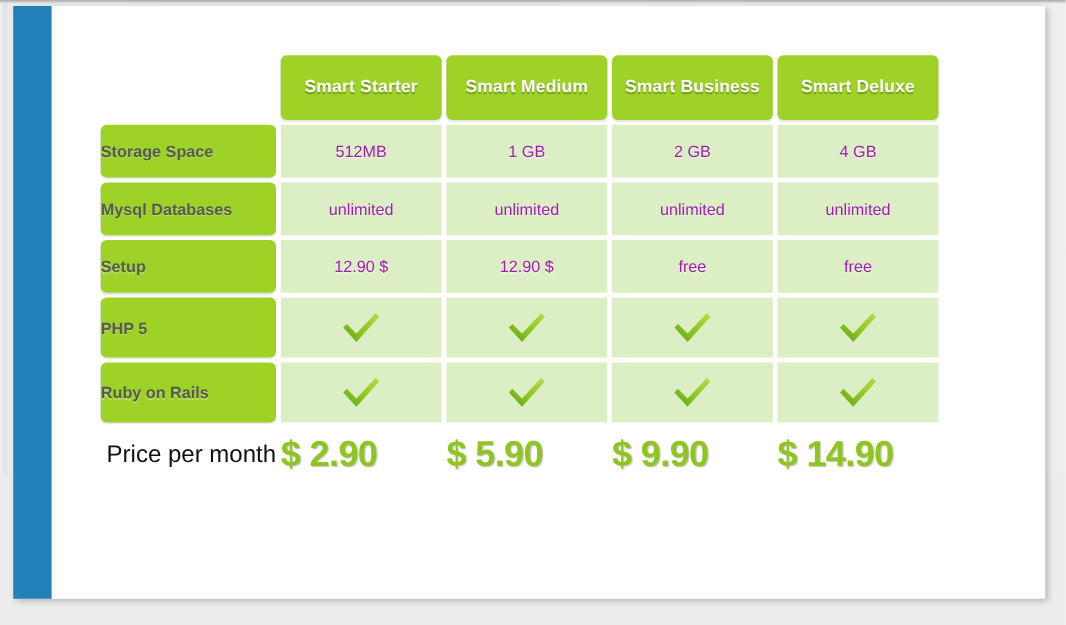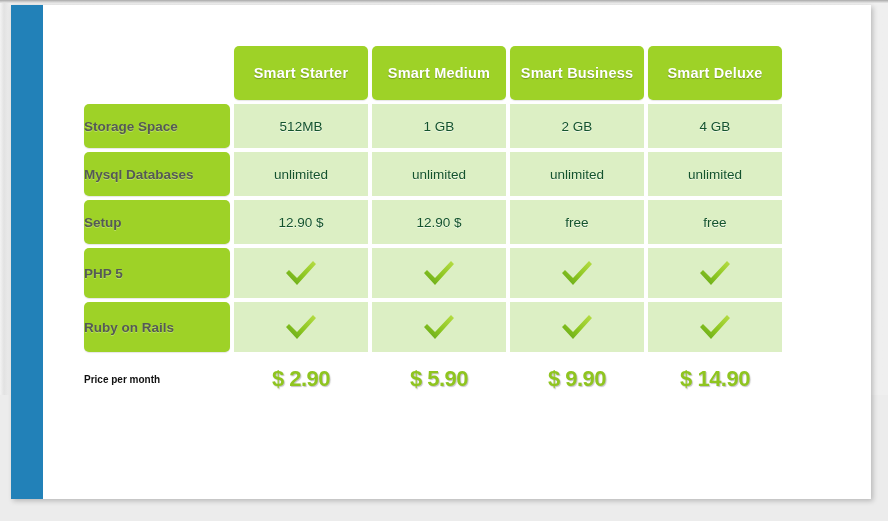--- a/index.html
+++ b/index.html
@@ -98,21 +98,21 @@
     vertical-align: middle;
     text-shadow: 0 1px 0 rgba(255,255,255,0.28);
     box-shadow: 0 1px 1px rgba(0,0,0,0.10);
   }
   .feat-label.tall { height: 50px; }
 
   
   .val-cell {
     height: 44px;
     background: #dcefc4;
-    color: #14532d;
+    color: #a21caf;
     font-size: 13.5px;
     text-align: center;
     vertical-align: middle;
     text-shadow: 0 1px 0 rgba(255,255,255,0.6);
   }
   .val-cell.tall { height: 50px; }
 
   
   .check-wrap {
     display: flex;
@@ -120,32 +120,32 @@
     justify-content: center;
     height: 50px;
   }
   .check-icon { display: block; }
 
   
   .price-label {
     height: 46px;
     background: transparent;
     color: #111111;
-    font-size: 10px;
-    font-weight: bold;
-    text-align: left;
+    font-size: 20px;
+    font-weight: normal;
+    text-align: right;
     vertical-align: middle;
   }
   .price-cell {
     height: 46px;
     background: transparent;
     color: #8fc51f;
-    font-size: 22px;
+    font-size: 30px;
     font-weight: bold;
-    text-align: center;
+    text-align: left;
     vertical-align: middle;
     text-shadow: 1px 1px 1px rgba(120,120,120,0.45);
     letter-spacing: -0.5px;
     white-space: nowrap;
   }
 </style>
 </head>
 <body>
 
 <div id="page-root">

